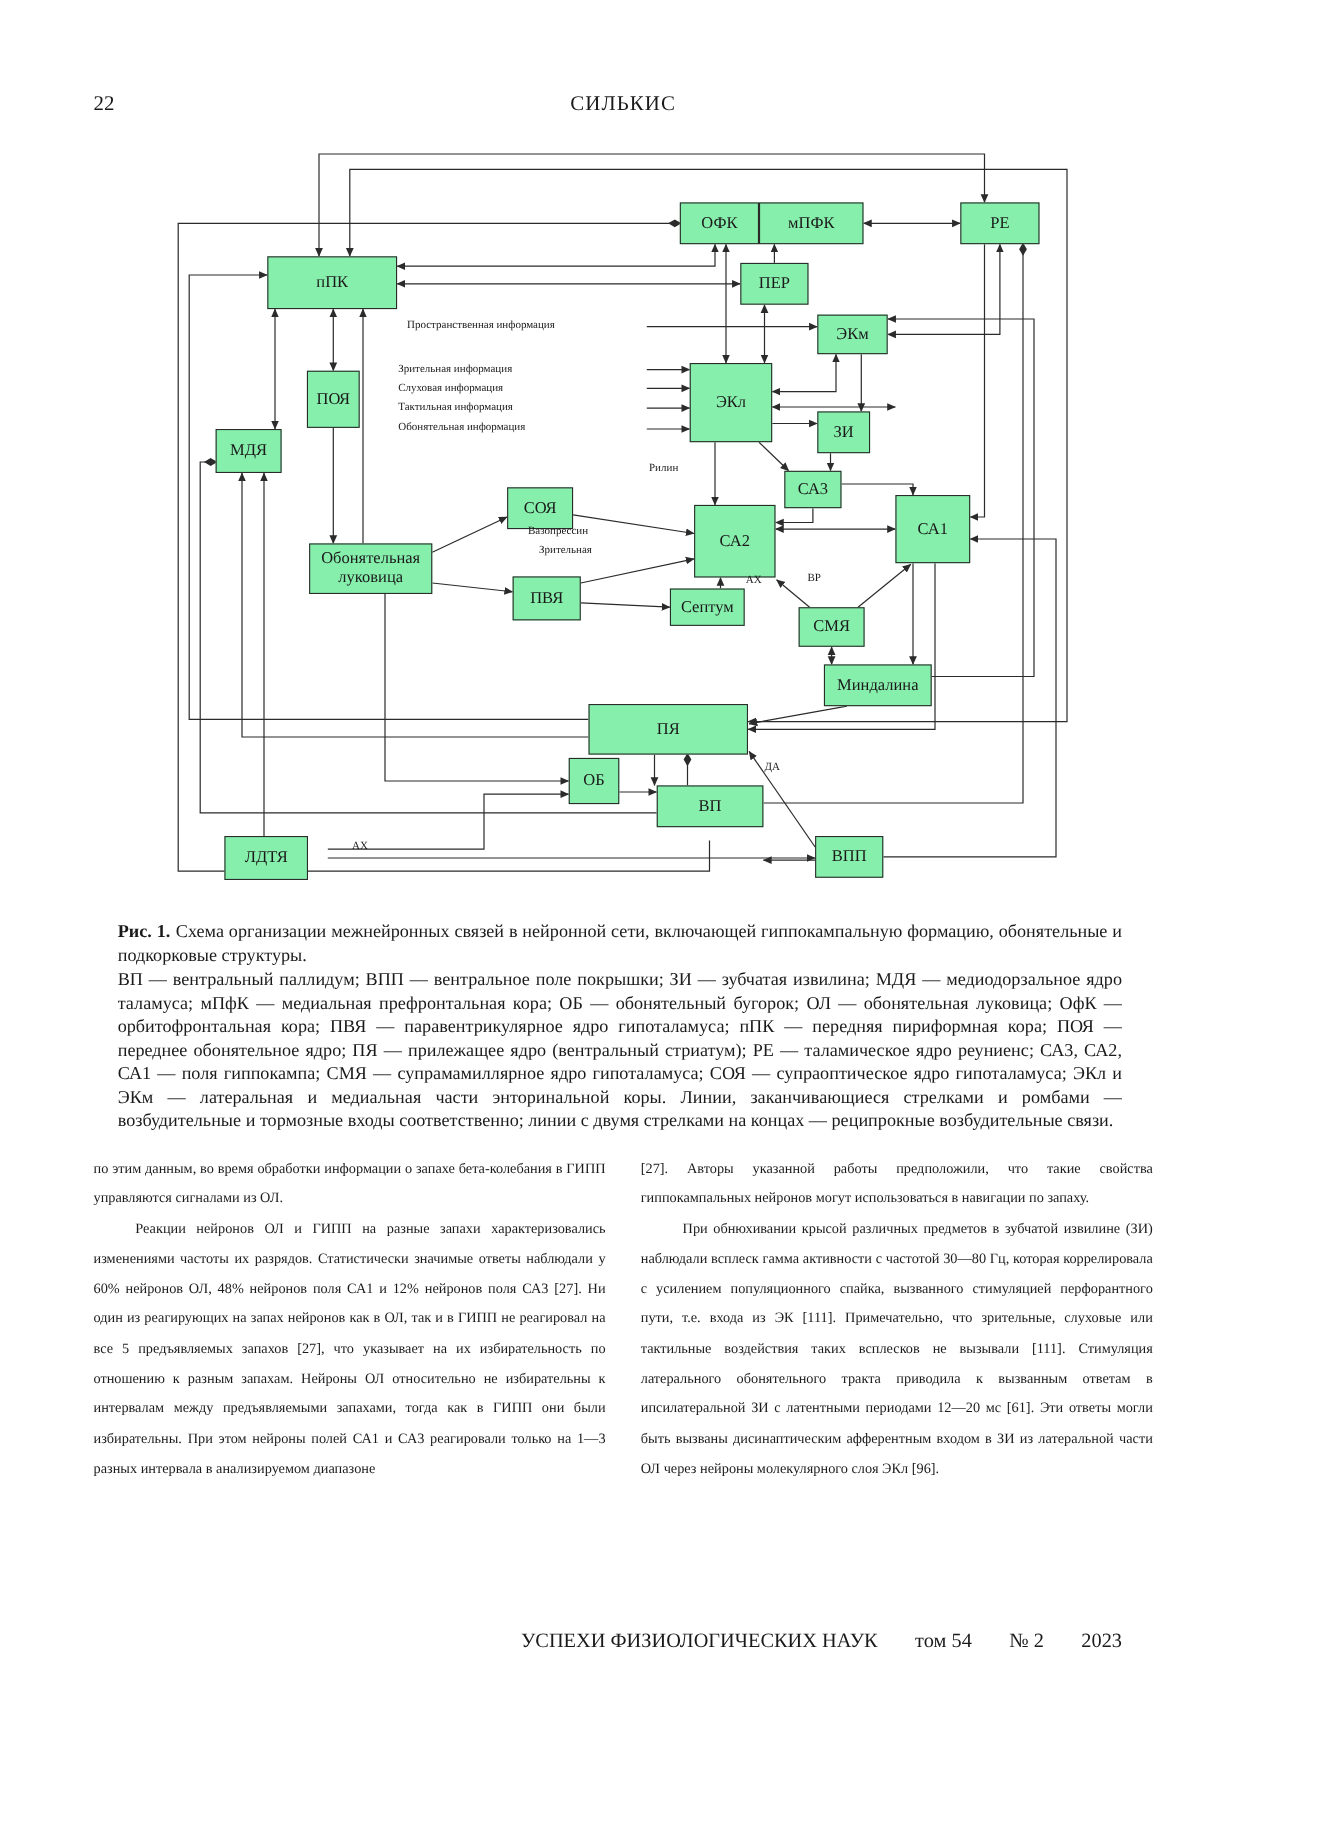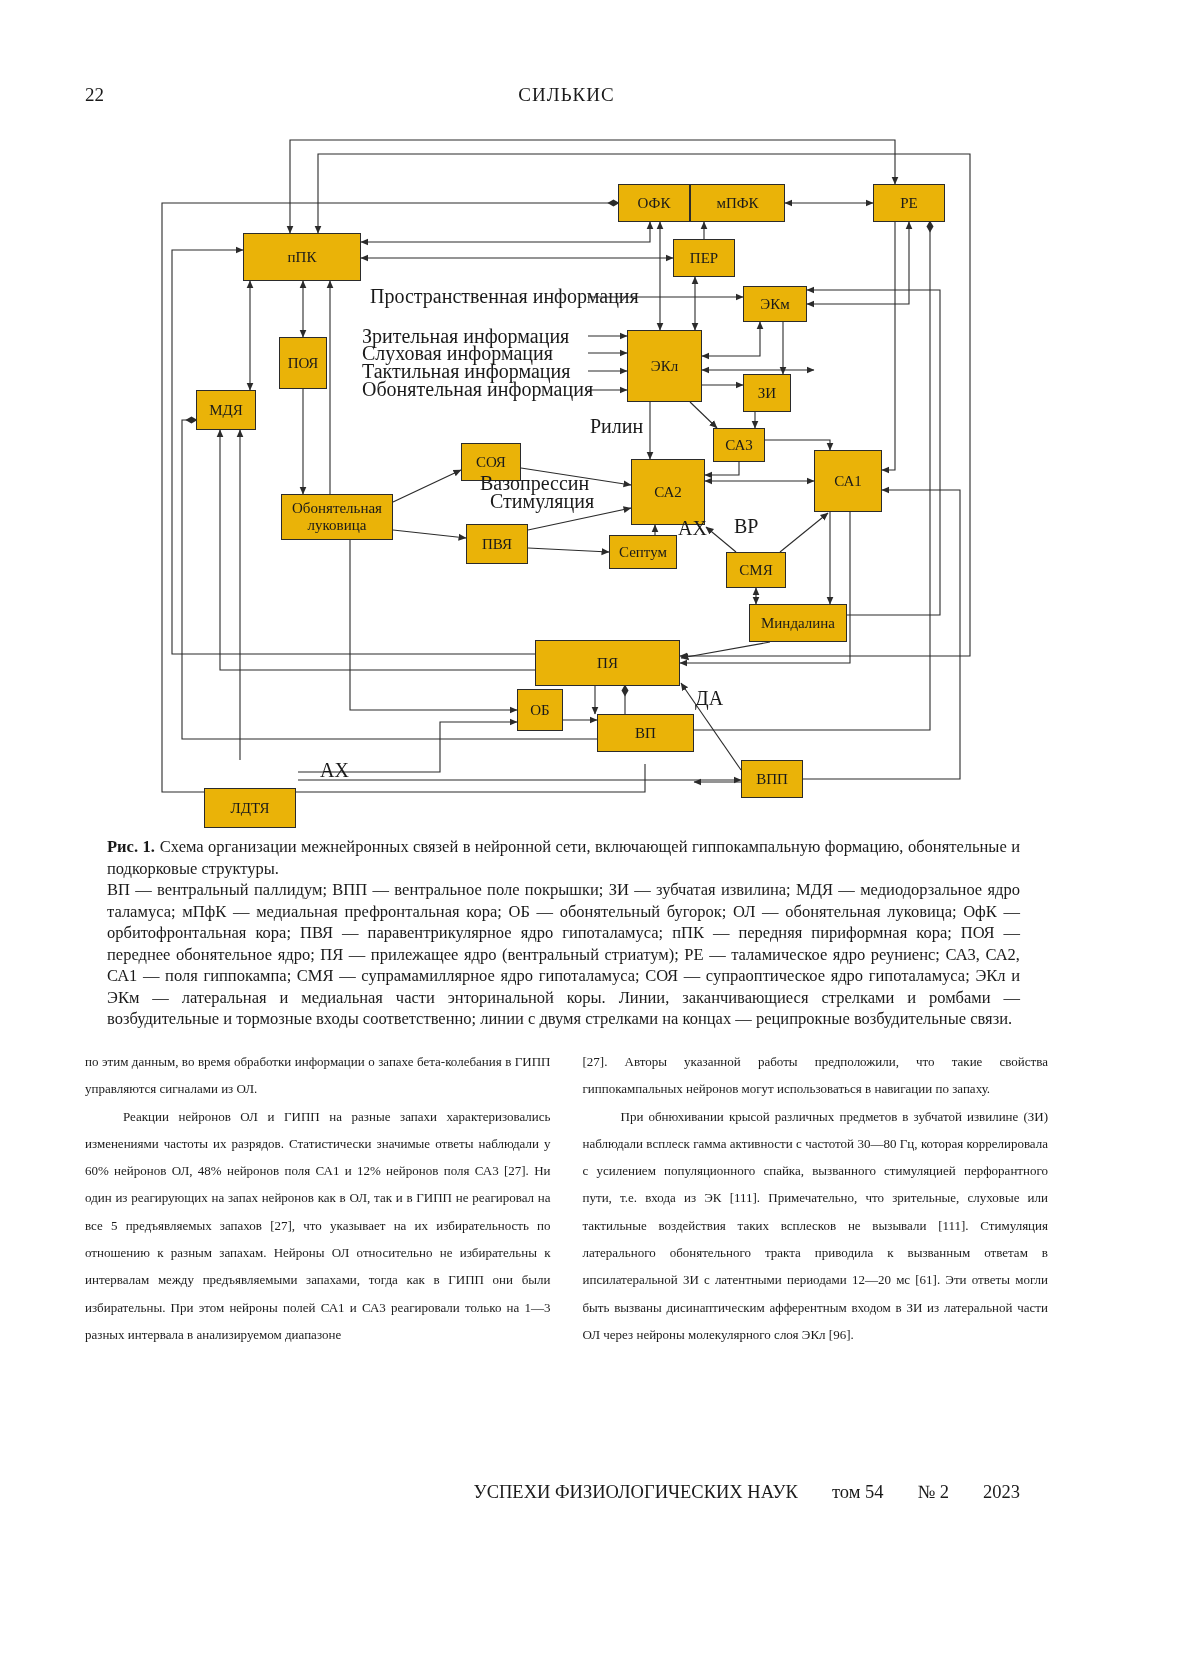--- a/index.html
+++ b/index.html
@@ -6,23 +6,23 @@
   .page{position:relative;width:1200px;height:1669px;background:#fff;overflow:hidden;
         font-family:"Liberation Serif", serif;color:#1a1a1a;}
   
   .header{position:absolute;left:85px;top:84px;width:963px;height:24px;font-size:19px;}
   .pagenum{position:absolute;left:0;top:0;}
   .runtitle{position:absolute;left:0;right:0;text-align:center;letter-spacing:1px;}
   
   .diagram{position:absolute;left:150px;top:130px;width:840px;height:680px;}
   .wires{position:absolute;left:0;top:0;}
   .node{position:absolute;display:flex;align-items:center;justify-content:center;
-        background:#eab308;border:1.4px solid #2b2b2b;font-size:15px;line-height:1.12;
+        background:#86efac;border:1.4px solid #2b2b2b;font-size:15px;line-height:1.12;
         text-align:center;box-sizing:border-box;padding:2px;}
-  .dlabel{position:absolute;font-size:20px;white-space:nowrap;line-height:16px;}
+  .dlabel{position:absolute;font-size:10px;white-space:nowrap;line-height:16px;}
   
   .figcap{position:absolute;left:107px;top:836px;width:913px;font-size:16.5px;line-height:21.5px;text-align:justify;}
   .figcap p{margin:0;}
   .figcap .b{font-weight:bold;margin-right:5px;}
   
   .columns{position:absolute;left:85px;top:1048px;width:963px;display:flex;gap:32px;}
   .col{flex:1;font-size:13px;line-height:27.3px;text-align:justify;}
   .col p{margin:0;}
   .col p.ind{text-indent:38px;}
   
@@ -128,31 +128,31 @@
     <div class="node" style="left:481px;top:329px;width:74px;height:66px">СА2</div>
     <div class="node" style="left:664px;top:320px;width:68px;height:62px">СА1</div>
     <div class="node" style="left:131px;top:364px;width:112px;height:46px">Обонятельная луковица</div>
     <div class="node" style="left:316px;top:394px;width:62px;height:40px">ПВЯ</div>
     <div class="node" style="left:459px;top:405px;width:68px;height:34px">Септум</div>
     <div class="node" style="left:576px;top:422px;width:60px;height:36px">СМЯ</div>
     <div class="node" style="left:599px;top:474px;width:98px;height:38px">Миндалина</div>
     <div class="node" style="left:385px;top:510px;width:145px;height:46px">ПЯ</div>
     <div class="node" style="left:367px;top:559px;width:46px;height:42px">ОБ</div>
     <div class="node" style="left:447px;top:584px;width:97px;height:38px">ВП</div>
-    <div class="node" style="left:54px;top:658px;width:92px;height:40px">ЛДТЯ</div>
+    <div class="node" style="left:54px;top:630px;width:76px;height:40px">ЛДТЯ</div>
     <div class="node" style="left:591px;top:630px;width:62px;height:38px">ВПП</div>
 
     <span class="dlabel" style="left:220px;top:158px">Пространственная информация</span>
     <span class="dlabel" style="left:212px;top:198px">Зрительная информация</span>
     <span class="dlabel" style="left:212px;top:215px">Слуховая информация</span>
     <span class="dlabel" style="left:212px;top:233px">Тактильная информация</span>
     <span class="dlabel" style="left:212px;top:251px">Обонятельная информация</span>
     <span class="dlabel" style="left:440px;top:288px">Рилин</span>
     <span class="dlabel" style="left:330px;top:345px">Вазопрессин</span>
-    <span class="dlabel" style="left:340px;top:363px">Стимуляция</span>
+    <span class="dlabel" style="left:340px;top:363px">Зрительная</span>
     <span class="dlabel" style="left:528px;top:390px">АХ</span>
     <span class="dlabel" style="left:584px;top:388px">ВР</span>
     <span class="dlabel" style="left:545px;top:560px">ДА</span>
     <span class="dlabel" style="left:170px;top:632px">АХ</span>
   </div>
 
   <div class="figcap">
     <p><span class="b">Рис. 1.</span><span>Схема организации межнейронных связей в нейронной сети, включающей гиппокампальную формацию, обонятельные и подкорковые структуры.</span></p>
     <p>ВП — вентральный паллидум; ВПП — вентральное поле покрышки; ЗИ — зубчатая извилина; МДЯ — медиодорзальное ядро таламуса; мПфК — медиальная префронтальная кора; ОБ — обонятельный бугорок; ОЛ — обонятельная луковица; ОфК — орбитофронтальная кора; ПВЯ — паравентрикулярное ядро гипоталамуса; пПК — передняя пириформная кора; ПОЯ — переднее обонятельное ядро; ПЯ — прилежащее ядро (вентральный стриатум); РЕ — таламическое ядро реуниенс; СА3, СА2, СА1 — поля гиппокампа; СМЯ — супрамамиллярное ядро гипоталамуса; СОЯ — супраоптическое ядро гипоталамуса; ЭКл и ЭКм — латеральная и медиальная части энторинальной коры. Линии, заканчивающиеся стрелками и ромбами — возбудительные и тормозные входы соответственно; линии с двумя стрелками на концах — реципрокные возбудительные связи.</p>
   </div>

